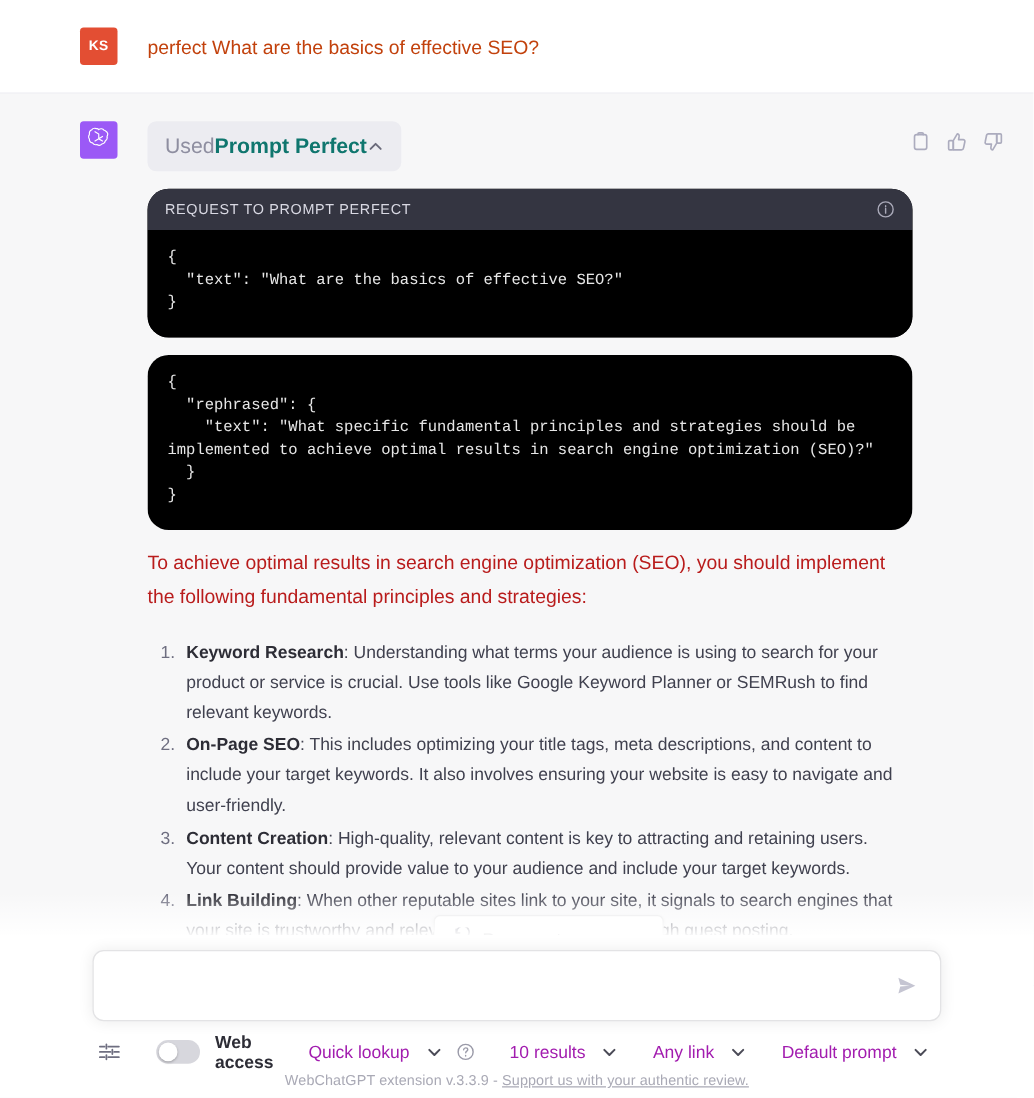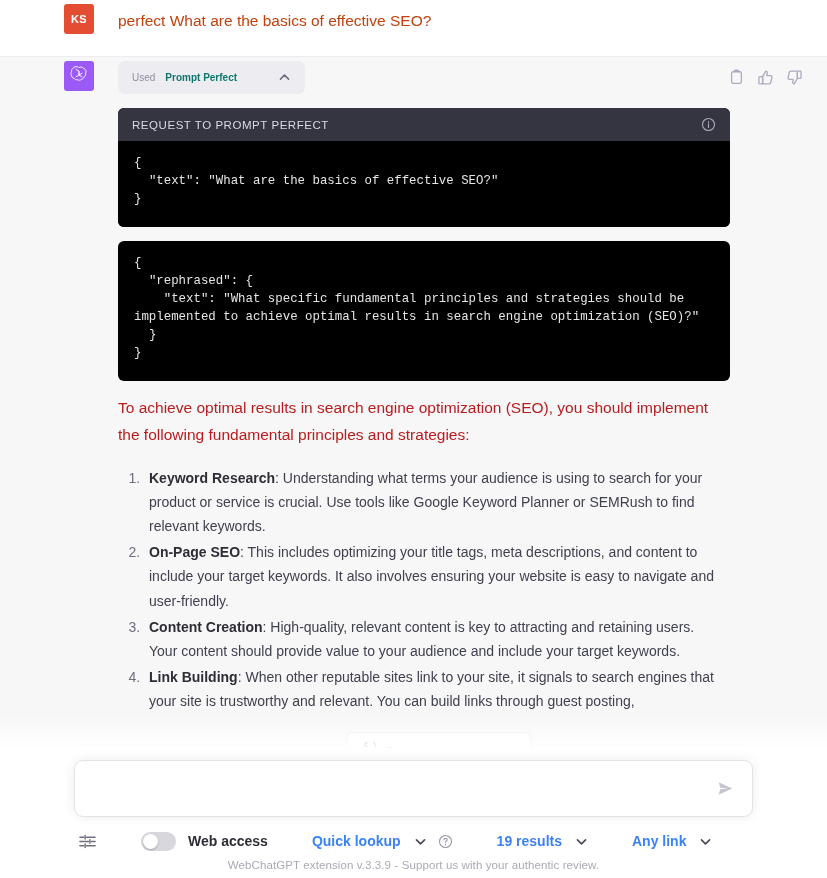--- a/index.html
+++ b/index.html
@@ -7,21 +7,21 @@
     width: 827px; height: 878px;
     font-family: "Liberation Sans", sans-serif;
     background: #ffffff;
     overflow: hidden;
   }
   .app { position: relative; width: 827px; height: 878px; background: #ffffff; }
 
   
   .thread { position: absolute; top: 0; left: 0; right: 0; bottom: 0; overflow: hidden; }
 
-  .turn { display: flex; width: 100%; padding: 4px 0 22px 0; align-items: flex-end; }
+  .turn { display: flex; width: 100%; padding: 22px 0 22px 0; align-items: flex-end; }
   .turn-user { background: #ffffff; border-bottom: 1px solid #ececf1; }
   .turn-assistant { background: #f7f7f8; border-bottom: 1px solid #ececf1; }
 
   .turn-inner { display: flex; width: 100%; padding-left: 64px; padding-right: 24px; }
 
   .avatar {
     width: 30px; height: 30px; border-radius: 3px;
     flex: 0 0 30px;
     display: flex; align-items: center; justify-content: center;
     color: #fff; font-size: 11px; font-weight: 600; letter-spacing: .4px;
@@ -38,34 +38,34 @@
 
   
   .assist-head { display: flex; align-items: flex-start; }
   .assist-body { flex: 1; min-width: 0; }
   .actions { display: flex; gap: 12px; padding-top: 8px; margin-left: 14px; }
   .act-icon { width: 17px; height: 17px; color: #acacbe; cursor: pointer; }
   .act-icon svg { width: 17px; height: 17px; display: block; }
 
   
   .plugin-pill {
-    display: inline-flex; align-items: center; gap: 10px;
+    display: inline-flex; align-items: center; 
     background: #ececf1; border-radius: 7px;
-    padding: 10px 14px; font-size: 10px; color: #40414f;
+    padding: 10px 14px; font-size: 17px; color: #40414f;
     min-width: 187px; cursor: pointer;
     margin-bottom: 14px;
   }
   .pill-used { color: #8e8ea0; }
   .pill-name { font-weight: 700; color: #0f766e; }
   .pill-chev { margin-left: auto; color: #6b6b7b; display: flex; }
   .pill-chev svg { width: 13px; height: 13px; }
 
   
   .codeblock {
-    width: 612px; border-radius: 6px; overflow: hidden;
+    width: 612px; border-radius: 17px; overflow: hidden;
     margin-bottom: 14px; background: #000000;
   }
   .code-head {
     background: #343541; color: #d9d9e3;
     font-size: 11.5px; letter-spacing: .55px;
     padding: 9px 14px; display: flex; align-items: center;
     text-transform: uppercase;
   }
   .code-head .info { margin-left: auto; color: #a9a9b8; display: flex; }
   .code-head .info svg { width: 15px; height: 15px; }
@@ -118,53 +118,53 @@
     font-family: "Liberation Sans", sans-serif; font-size: 15px;
     color: #343541; background: transparent; height: 26px; line-height: 26px;
     overflow: hidden;
   }
   .composer textarea::placeholder { color: #b4b4c0; }
   .send-btn { color: #c5c5d2; display: flex; cursor: pointer; padding: 4px; }
   .send-btn svg { width: 17px; height: 17px; }
 
   
   .wcg-bar {
-    display: flex; gap: 16px;
+    display: flex; gap: 0;
     padding: 11px 0 2px 0; margin: 0 74px;
     font-size: 14px; color: #3b3b46;
   }
   .wcg-seg { display: flex; align-items: center; padding: 0 14px; height: 26px; }
   .wcg-seg:first-child { padding-left: 4px; }
   .sliders-icon { color: #6e6e80; display: flex; cursor: pointer; }
   .sliders-icon svg { width: 19px; height: 19px; }
 
   .toggle {
     width: 35px; height: 19px; border-radius: 10px; background: #d7d7dd;
     position: relative; cursor: pointer; flex: 0 0 35px;
   }
   .toggle .knob {
     position: absolute; top: 2px; left: 2px; width: 15px; height: 15px;
     border-radius: 50%; background: #fff; box-shadow: 0 1px 2px rgba(0,0,0,.25);
   }
   .web-access-label { font-weight: 700; margin-left: 12px; font-size: 14px; color: #2d2d36; }
 
   .wcg-select {
     display: flex; align-items: center; gap: 13px; cursor: pointer;
-    font-size: 14px; color: #3b82f6; white-space: nowrap; font-weight: bold;
+    font-size: 14px; color: #a21caf; white-space: nowrap;
   }
   .wcg-select .chev { color: #4b4b57; display: flex; }
   .wcg-select .chev svg { width: 13px; height: 13px; }
   .help-icon { color: #9a9aa8; display: flex; margin-left: 11px; cursor: pointer; }
   .help-icon svg { width: 15px; height: 15px; }
 
   .wcg-footer {
     text-align: center; font-size: 11.5px; color: #a9a9b5;
     padding: 3px 0 7px 0; letter-spacing: .1px;
   }
-  .wcg-footer a { color: #a9a9b5; cursor: pointer; text-align: center; }
+  .wcg-footer a { color: #a9a9b5; text-decoration: underline; cursor: pointer; text-align: center; }
 </style>
 </head>
 <body>
 
 <div class="app">
 
   <div class="thread">
 
     <div class="turn turn-user">
       <div class="turn-inner">
@@ -328,40 +328,50 @@
         <span class="help-icon">
           <svg viewBox="0 0 16 16" fill="none" stroke="currentColor" stroke-width="1.2">
               <circle cx="8" cy="8" r="6.4"></circle>
               <path d="M6.3 6.2c.1-1 .9-1.6 1.8-1.6 1 0 1.7.6 1.7 1.5 0 1.3-1.7 1.3-1.7 2.6M8 11.1v.5" stroke-linecap="round"></path>
             </svg>
         </span>
       </div>
 
       <div class="wcg-seg">
         <span class="wcg-select">
-          <span>19 results</span>
+          <span>10 results</span>
           <span class="chev">
             <svg viewBox="0 0 16 16" fill="none" stroke="currentColor" stroke-width="2" stroke-linecap="round" stroke-linejoin="round">
                 <path d="M3 6l5 5 5-5"></path>
               </svg>
           </span>
         </span>
       </div>
 
       <div class="wcg-seg">
         <span class="wcg-select">
           <span>Any link</span>
           <span class="chev">
             <svg viewBox="0 0 16 16" fill="none" stroke="currentColor" stroke-width="2" stroke-linecap="round" stroke-linejoin="round">
                 <path d="M3 6l5 5 5-5"></path>
               </svg>
           </span>
         </span>
       </div>
 
+      <div class="wcg-seg">
+        <span class="wcg-select">
+          <span>Default prompt</span>
+          <span class="chev">
+            <svg viewBox="0 0 16 16" fill="none" stroke="currentColor" stroke-width="2" stroke-linecap="round" stroke-linejoin="round">
+                <path d="M3 6l5 5 5-5"></path>
+              </svg>
+          </span>
+        </span>
+      </div>
 
     </div>
 
     <div class="wcg-footer">
       <span>WebChatGPT extension v.3.3.9 - </span><a>Support us with your authentic review.</a>
     </div>
   </div>
 
 </div>
 

